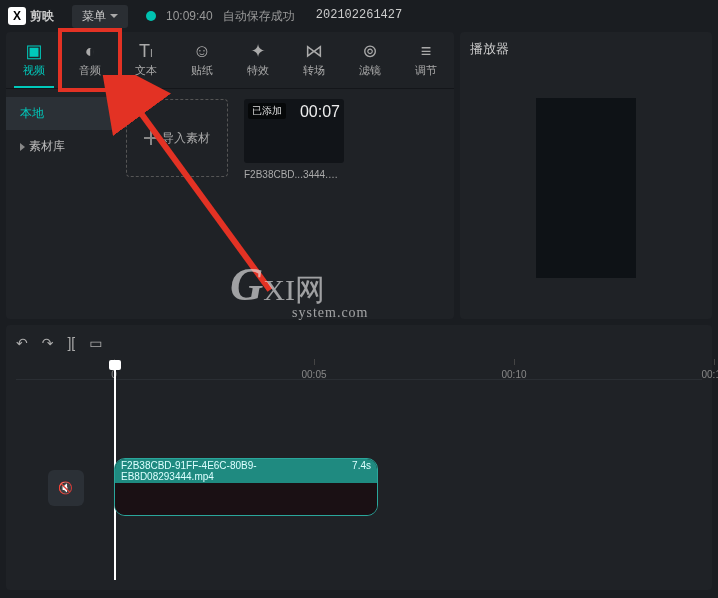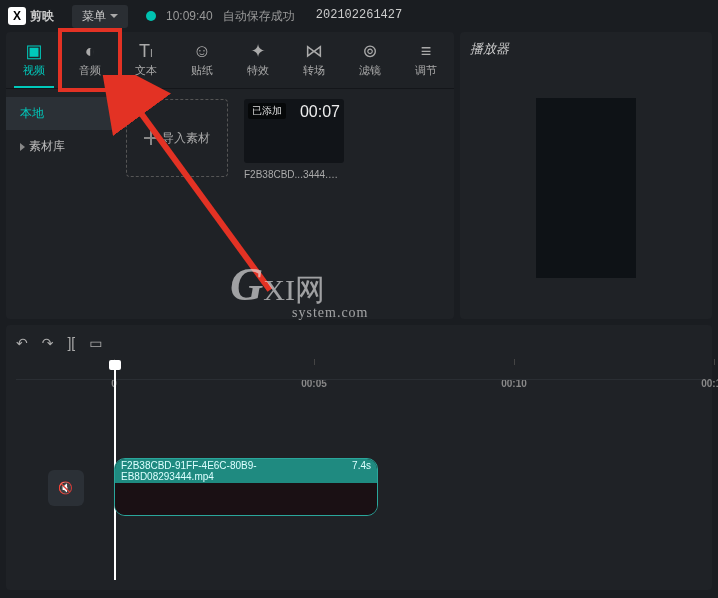--- a/index.html
+++ b/index.html
@@ -182,21 +182,20 @@
     font-size: 10px; color: #aaa;
     text-align: center;
     overflow: hidden; white-space: nowrap; text-overflow: ellipsis;
   }
   .right-panel {
     flex: 1;
     background: #1f2226;
     border-radius: 4px;
     display: flex; flex-direction: column;
     padding: 8px 10px;
-    font-style: italic;
   }
   .player-title { font-size: 13px; margin-bottom: 6px; }
   .player-view {
     flex: 1;
     display: flex; align-items: center; justify-content: center;
   }
   .preview-box {
     width: 100px; height: 180px;
     background: #0e1216;
   }
@@ -243,23 +242,22 @@
     margin-top: 4px;
     font-size: 10px;
     color: #888;
   }
   .tl-ruler .tick {
     position: absolute; top: 0;
     border-left: 1px solid #444;
     height: 6px;
   }
   .tl-ruler .lbl {
-    position: absolute; top: 19px;
+    position: absolute; top: 10px;
     transform: translateX(-50%);
-    font-weight: bold;
   }
   .tl-body {
     position: relative;
     height: 200px;
     border-top: 1px solid #2a2e33;
   }
   .playhead {
     position: absolute;
     left: 98px; top: -18px; bottom: 0;
     width: 2px; background: #fff;

